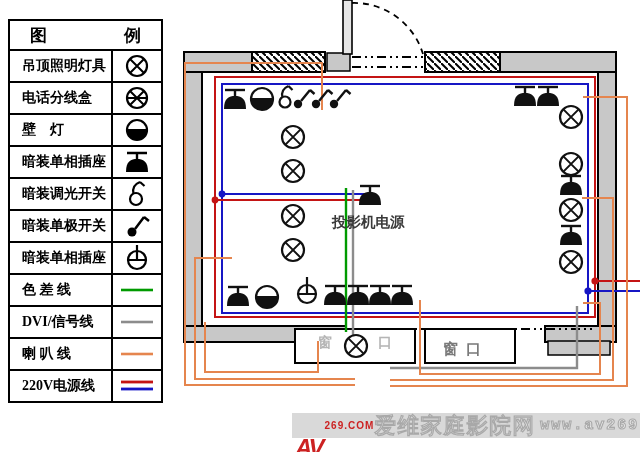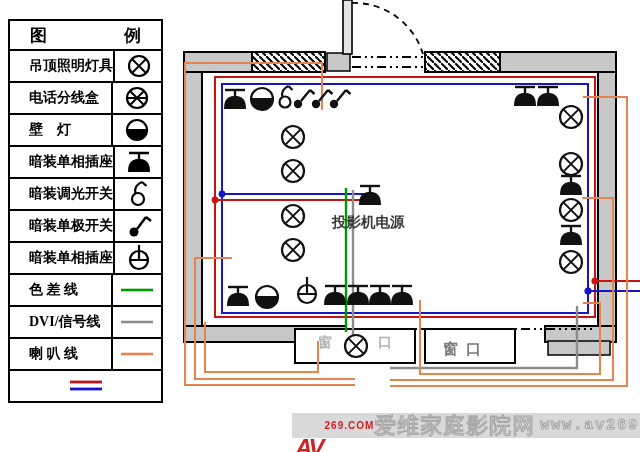--- a/index.html
+++ b/index.html
@@ -4,21 +4,21 @@
 <style>
   html,body{margin:0;padding:0;background:#fff;}
   #stage{position:relative;width:640px;height:452px;background:#ffffff;overflow:hidden;
          font-family:"Liberation Sans",sans-serif;}
   
   #legend{position:absolute;left:8px;top:19px;width:151px;border:2px solid #000;background:#fff;}
   .lg-head{display:flex;justify-content:space-between;align-items:center;height:28px;
            padding:0 20px;font-family:"Liberation Serif",serif;font-weight:bold;font-size:17px;color:#000;}
   .lg-row{display:flex;border-top:2px solid #000;height:30px;}
   .lg-label{width:98px;border-right:2px solid #000;display:flex;align-items:center;
-            padding-left:19px;font-family:"Liberation Serif",serif;font-weight:bold;
+            padding-left:12px;font-family:"Liberation Serif",serif;font-weight:bold;
             font-size:14px;color:#000;white-space:pre;}
   .lg-sym{flex:1;display:flex;align-items:center;justify-content:center;}
   
   .st-red{stroke:var(--power-red);}   .st-blue{stroke:var(--power-blue);}
   .st-orange{stroke:var(--speaker-orange);} .st-green{stroke:var(--component-green);}
   .st-gray{stroke:var(--signal-gray);}
   .fill-red{fill:var(--power-red);}   .fill-blue{fill:var(--power-blue);}
   
   #wm{position:absolute;left:292px;top:413px;width:348px;height:25px;background:var(--band-gray);
       display:flex;align-items:center;}
@@ -270,20 +270,21 @@
   <div class="lg-row">
     <div class="lg-label">喇 叭 线</div>
     <div class="lg-sym">
           <svg width="48" height="30">
       <line class="st-orange" x1="8" y1="15" x2="40" y2="15" stroke-width="2.6"></line>
           </svg>
         </div>
   </div>
 
   <div class="lg-row">
+    <div class="lg-label">220V电源线</div>
     <div class="lg-sym">
           <svg width="48" height="30">
       <line class="st-red" x1="8" y1="11" x2="40" y2="11" stroke-width="2.8"></line>
       <line class="st-blue" x1="8" y1="18" x2="40" y2="18" stroke-width="2.8"></line>
           </svg>
         </div>
   </div>
 </div>
 
 <div id="wm">

